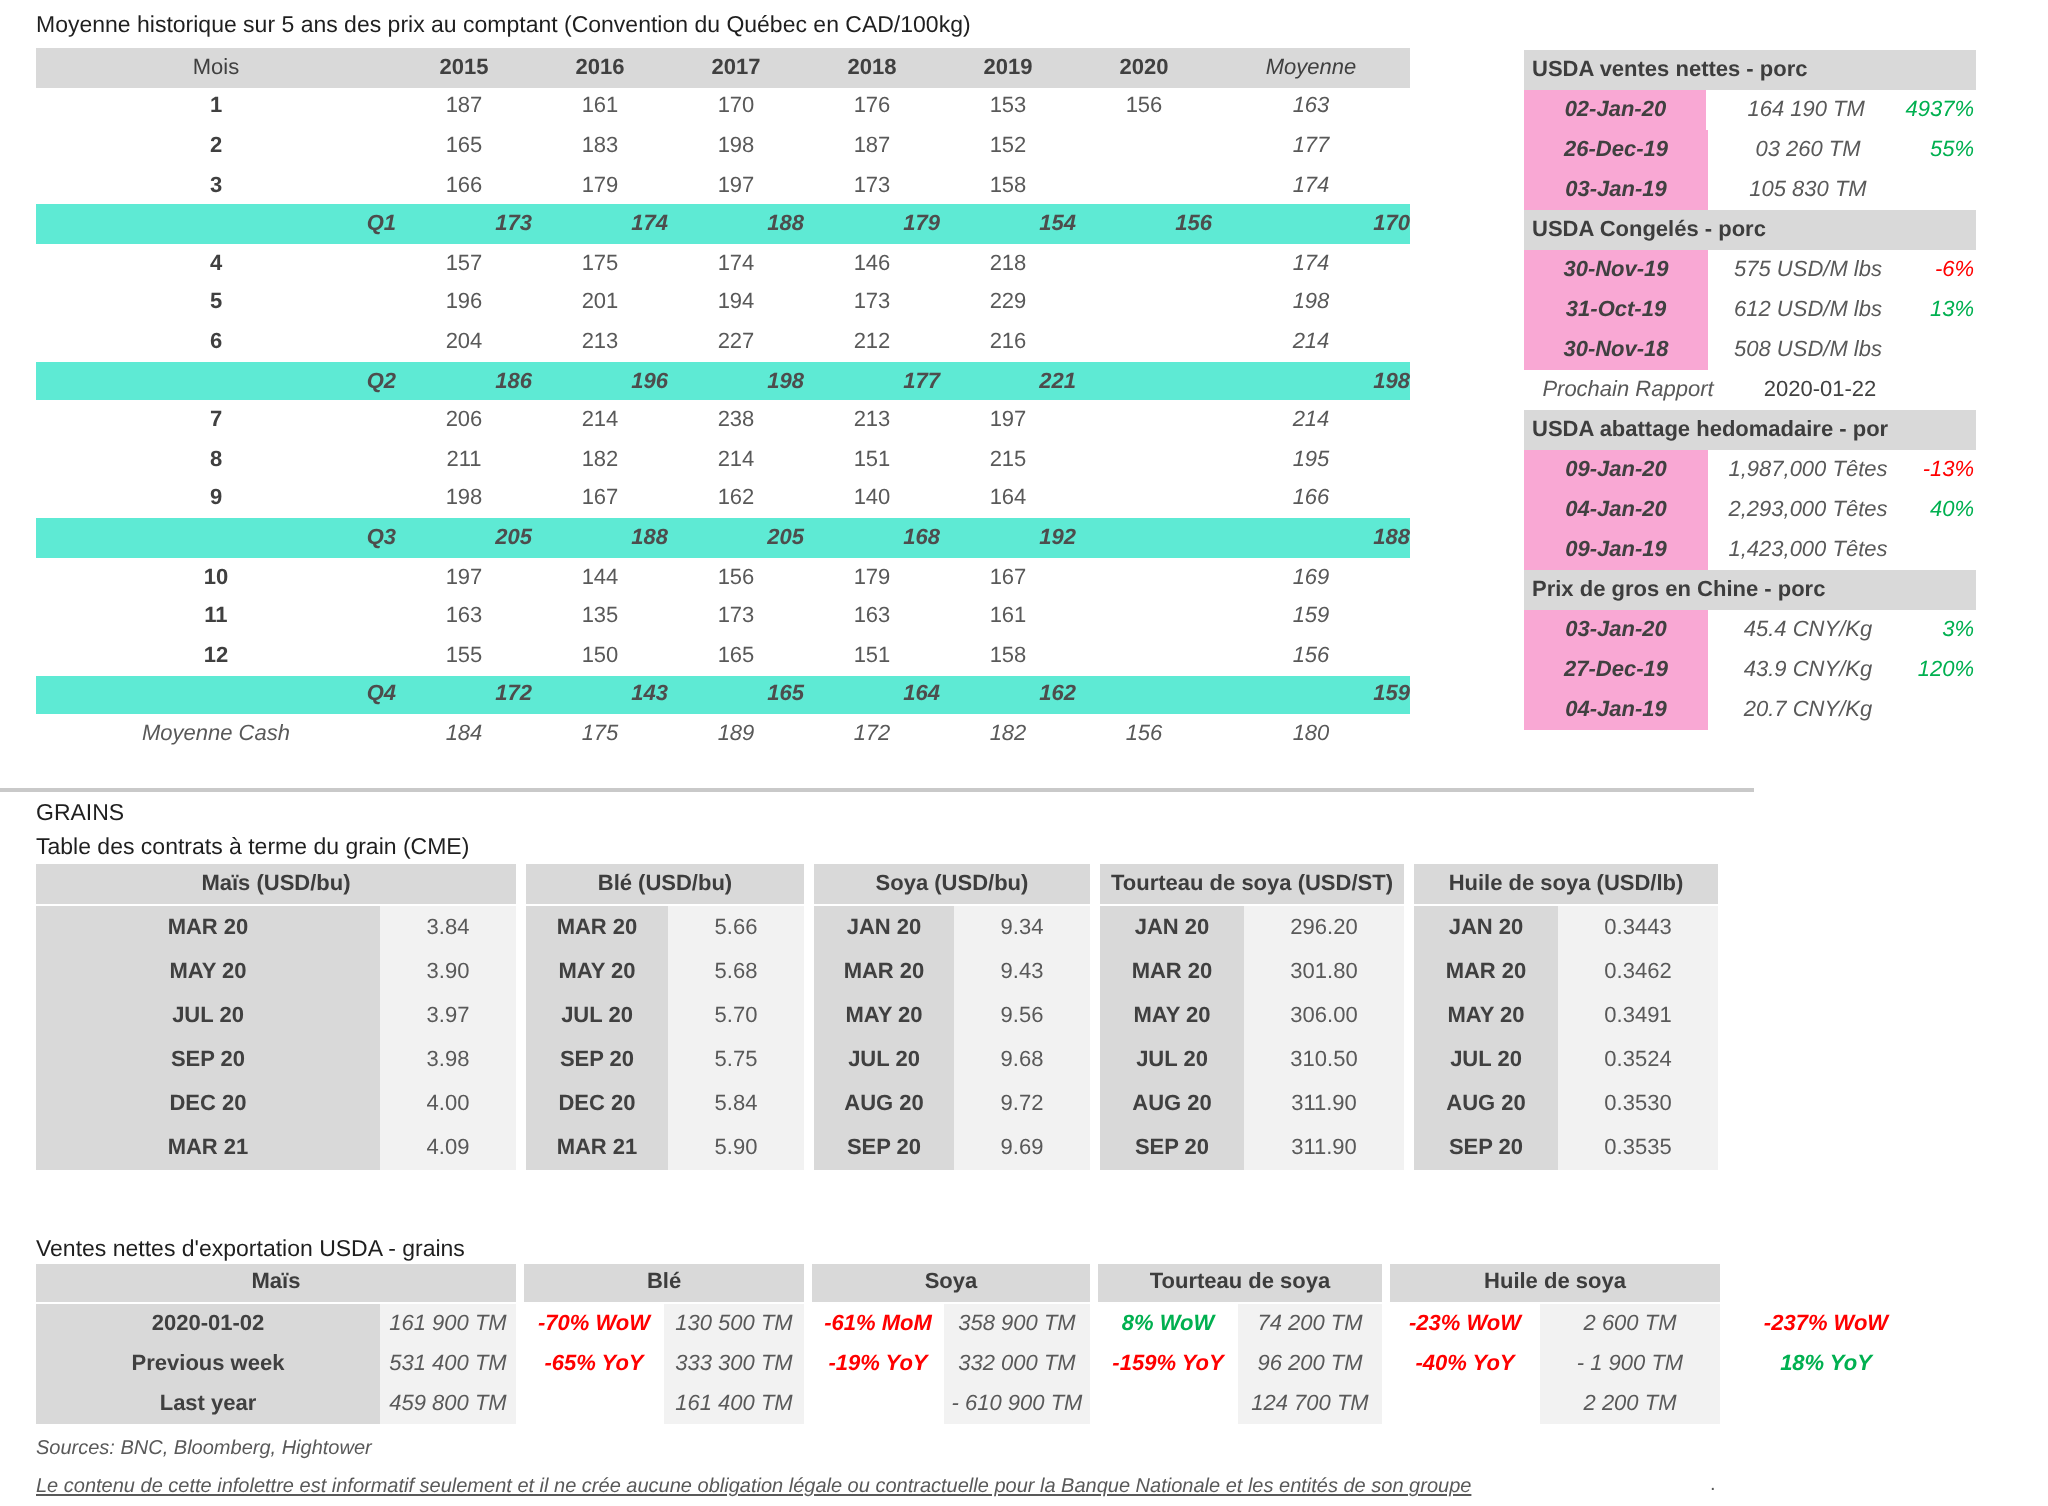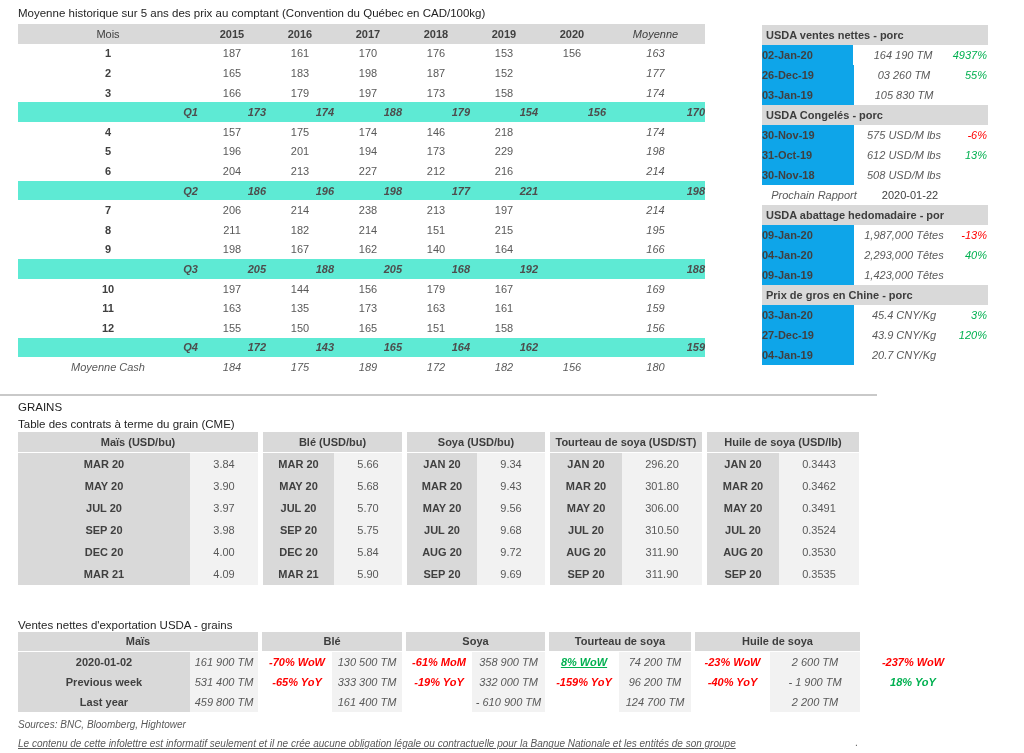--- a/index.html
+++ b/index.html
@@ -17,22 +17,22 @@
   table.spot td.lbl{font-weight:700;color:#404040;}
   table.spot td.avg{font-style:italic;}
   table.spot tr.qrow td{background:#5eead4;font-weight:700;font-style:italic;color:#4d4d4d;text-align:right;}
   table.spot tr.cashrow td{font-style:italic;font-weight:400;color:#595959;}
 
   
   .rpanel{position:absolute;left:762px;top:25px;width:226px;}
   .rp-head{height:20px;line-height:20px;background:#d9d9d9;font-weight:700;color:#3d3d3d;
            padding-left:4px;white-space:nowrap;overflow:hidden;}
   .rp-row{display:flex;height:20px;align-items:center;}
-  .rp-date{width:92px;height:20px;line-height:20px;background:#0ea5e9;font-weight:700;
-           color:#404040;}
+  .rp-date{width:92px;height:20px;line-height:20px;background:#f9a8d4;font-weight:700;
+           color:#404040;text-align:center;font-style:italic;}
   .rp-val{width:100px;font-style:italic;color:#595959;text-align:center;white-space:nowrap;}
   .rp-pct{flex:1;font-style:italic;font-weight:400;text-align:right;padding-right:1px;}
   .rp-next{display:flex;height:20px;align-items:center;}
   .rp-next .nlabel{width:100px;font-style:italic;color:#595959;padding-left:2px;text-align:center;}
   .rp-next .ndate{width:92px;color:#404040;text-align:center;}
   .c-green{color:#00b050;} .c-red{color:#ff0000;}
 
   
   .divider{position:absolute;left:0;top:394px;width:877px;height:2px;background:#c9c9c9;}
   .grains-h{position:absolute;left:18px;top:400px;}
@@ -492,21 +492,21 @@
         <div class="x-hgap"></div>
         <div class="x-hblank" style="width: 98px;"></div>
       </div>
       <div class="x-row">
         <div class="x-lbl" style="width: 172px;">2020-01-02</div>
         <div class="x-val" style="width: 68px;">161 900 TM</div>
         <div class="x-pct c-red" style="width: 70px;">-70% WoW</div>
         <div class="x-val" style="width: 70px;">130 500 TM</div>
         <div class="x-pct c-red" style="width: 66px;">-61% MoM</div>
         <div class="x-val" style="width: 73px;">358 900 TM</div>
-        <div class="x-pct c-green" style="width: 70px; text-decoration: underline;">8% WoW</div>
+        <div class="x-pct c-green" style="width: 70px;">8% WoW</div>
         <div class="x-val" style="width: 72px;">74 200 TM</div>
         <div class="x-pct c-red" style="width: 75px;">-23% WoW</div>
         <div class="x-val" style="width: 90px;">2 600 TM</div>
         <div class="x-pct c-red" style="width: 98px;">-237% WoW</div>
       </div>
       <div class="x-row">
         <div class="x-lbl" style="width: 172px;">Previous week</div>
         <div class="x-val" style="width: 68px;">531 400 TM</div>
         <div class="x-pct c-red" style="width: 70px;">-65% YoY</div>
         <div class="x-val" style="width: 70px;">333 300 TM</div>

